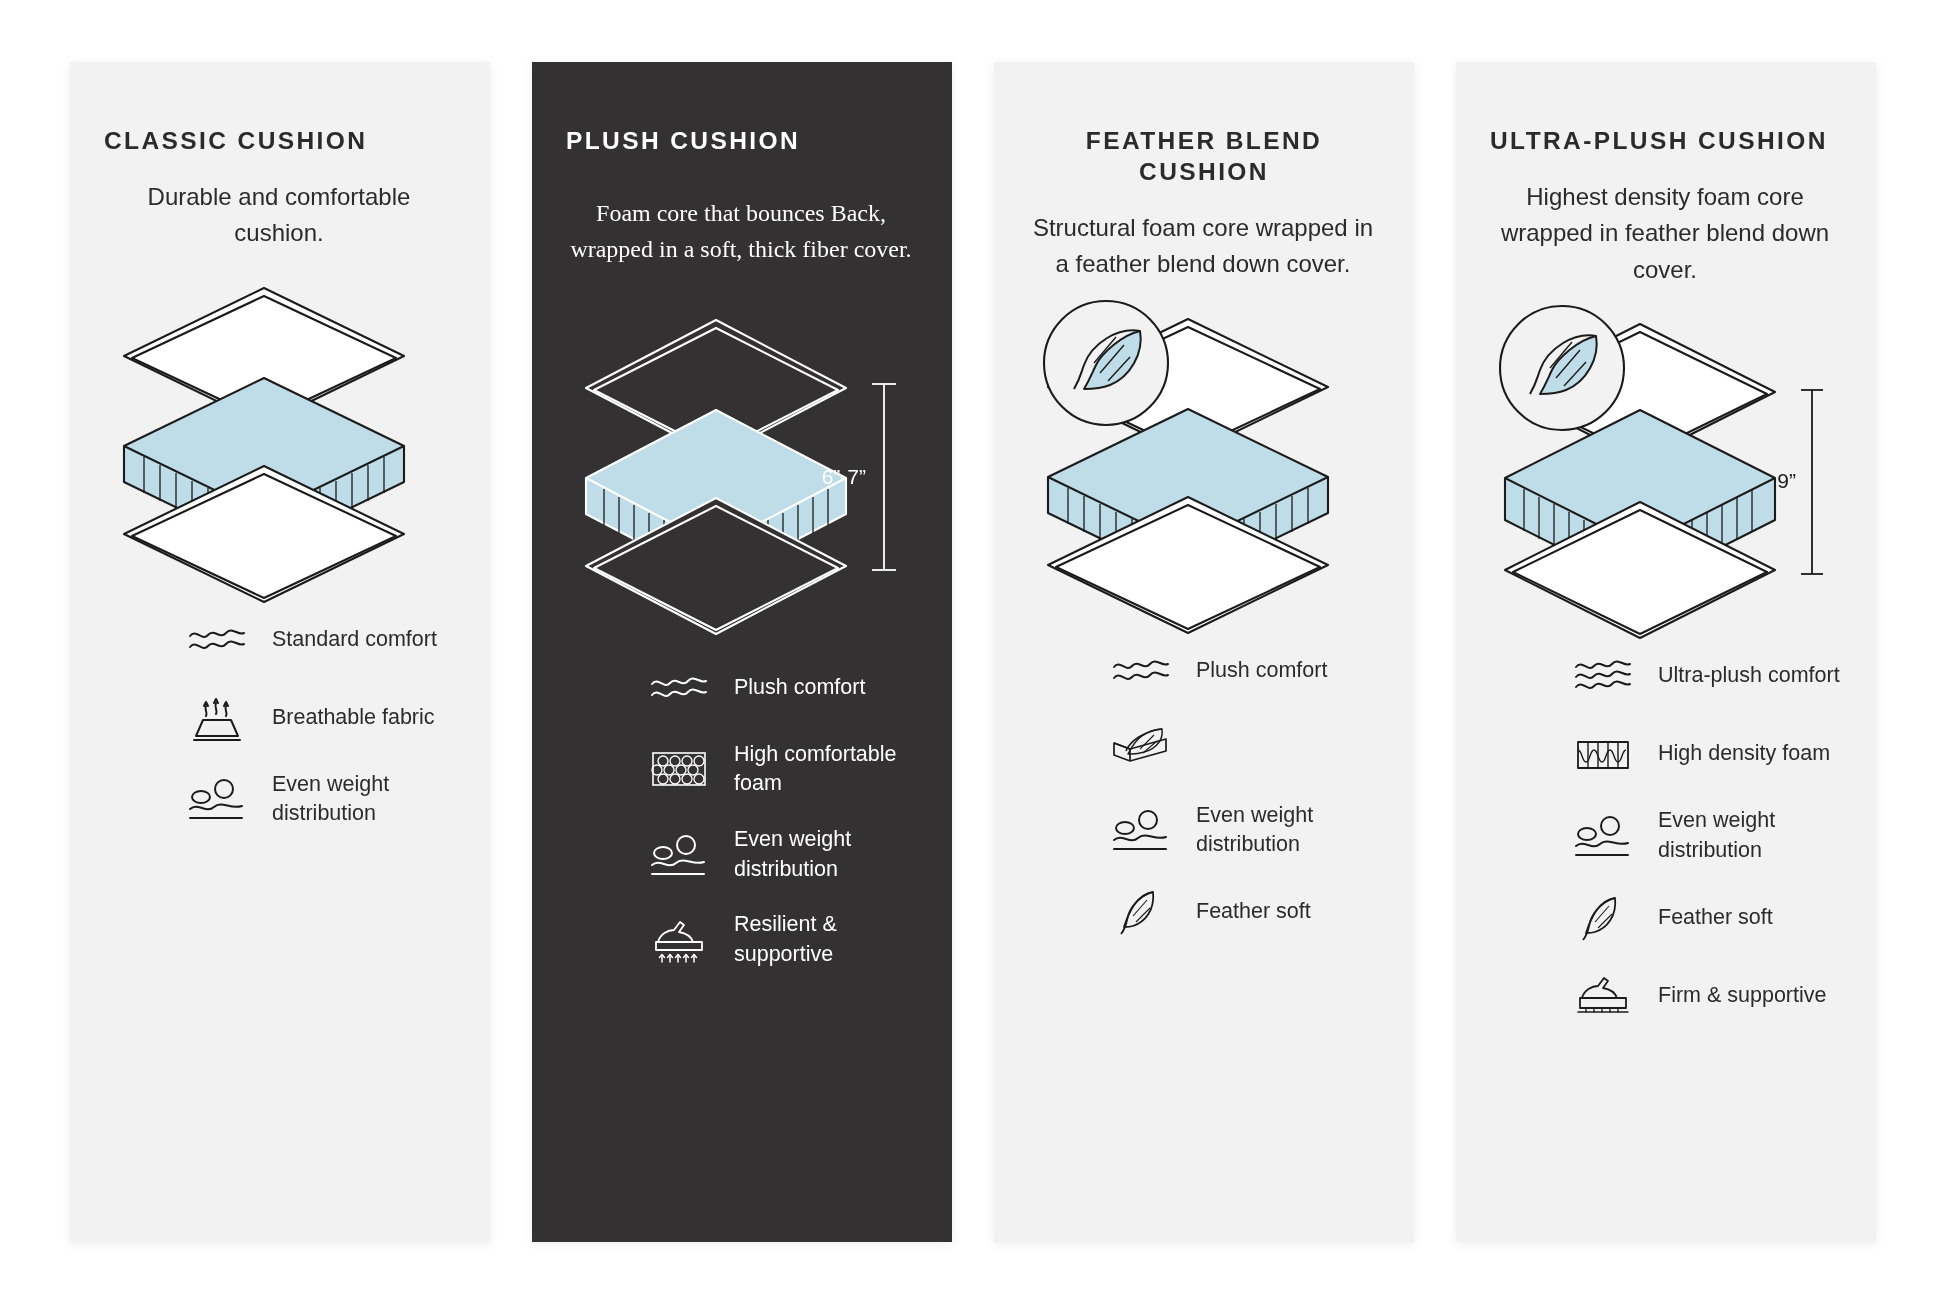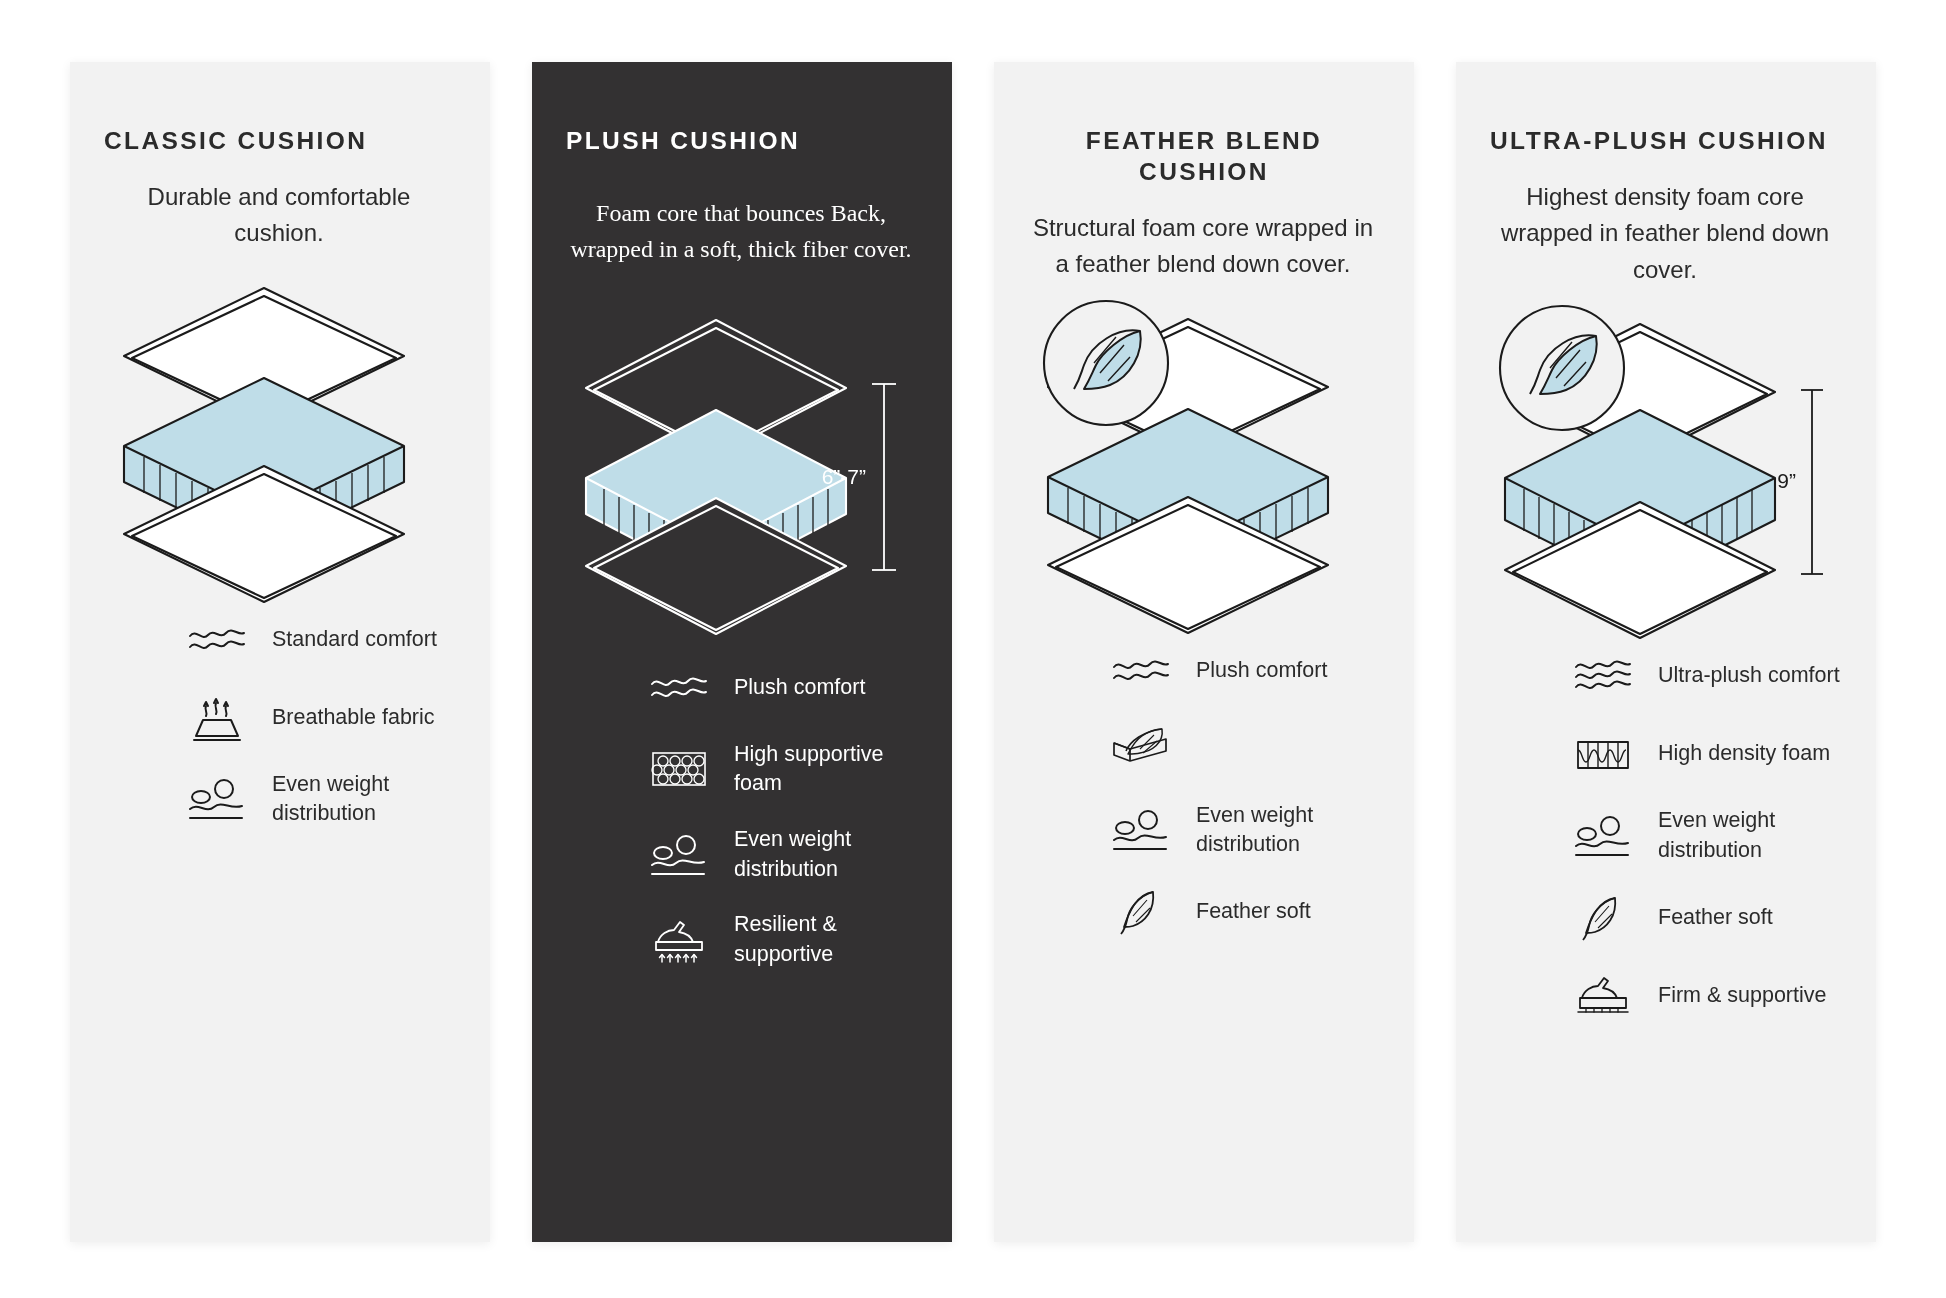--- a/index.html
+++ b/index.html
@@ -232,21 +232,21 @@
                 <circle cx="19" cy="23" r="5"></circle>
                 <circle cx="31" cy="23" r="5"></circle>
                 <circle cx="43" cy="23" r="5"></circle>
               <circle cx="13" cy="32" r="5"></circle>
                 <circle cx="25" cy="32" r="5"></circle>
                 <circle cx="37" cy="32" r="5"></circle>
                 <circle cx="49" cy="32" r="5"></circle>
             </g>
           </svg>
         </span>
-        <span class="feature-label">High supportive foam</span>
+        <span class="feature-label">High comfortable foam</span>
       </div>
       <div class="feature">
         <span class="feature-icon">
           <svg width="58" height="48" viewBox="0 0 58 48" fill="none" stroke="#ffffff" stroke-width="2" stroke-linecap="round">
             <circle cx="36" cy="14" r="9"></circle>
             <ellipse cx="13" cy="22" rx="9" ry="6"></ellipse>
             <path d="M2 34c8-7 16 5 24-2s16 3 28-1"></path>
             <path d="M2 43h52"></path>
           </svg>
         </span>

